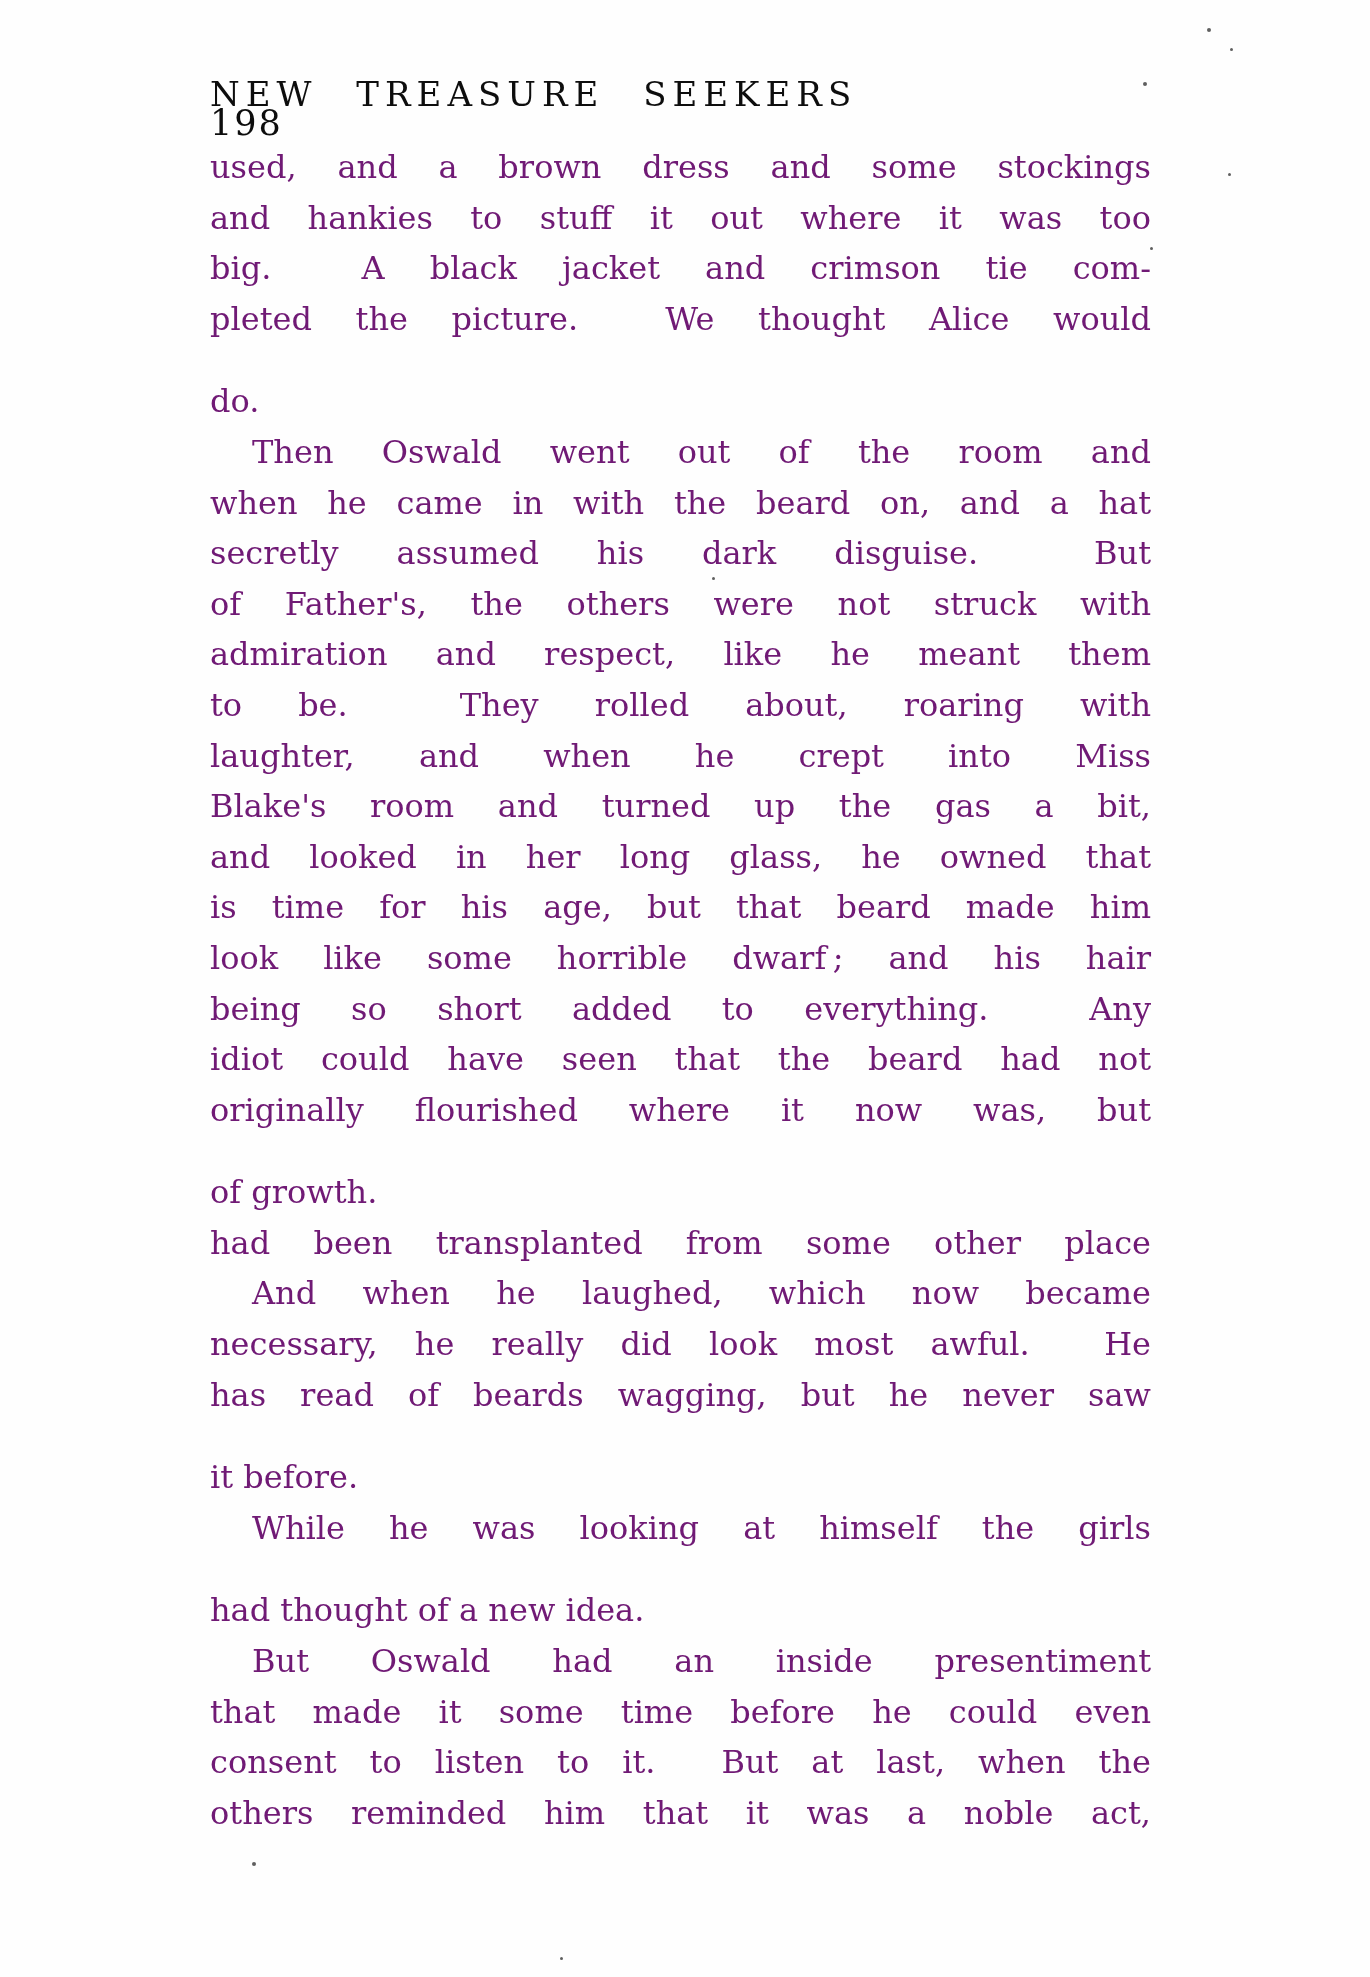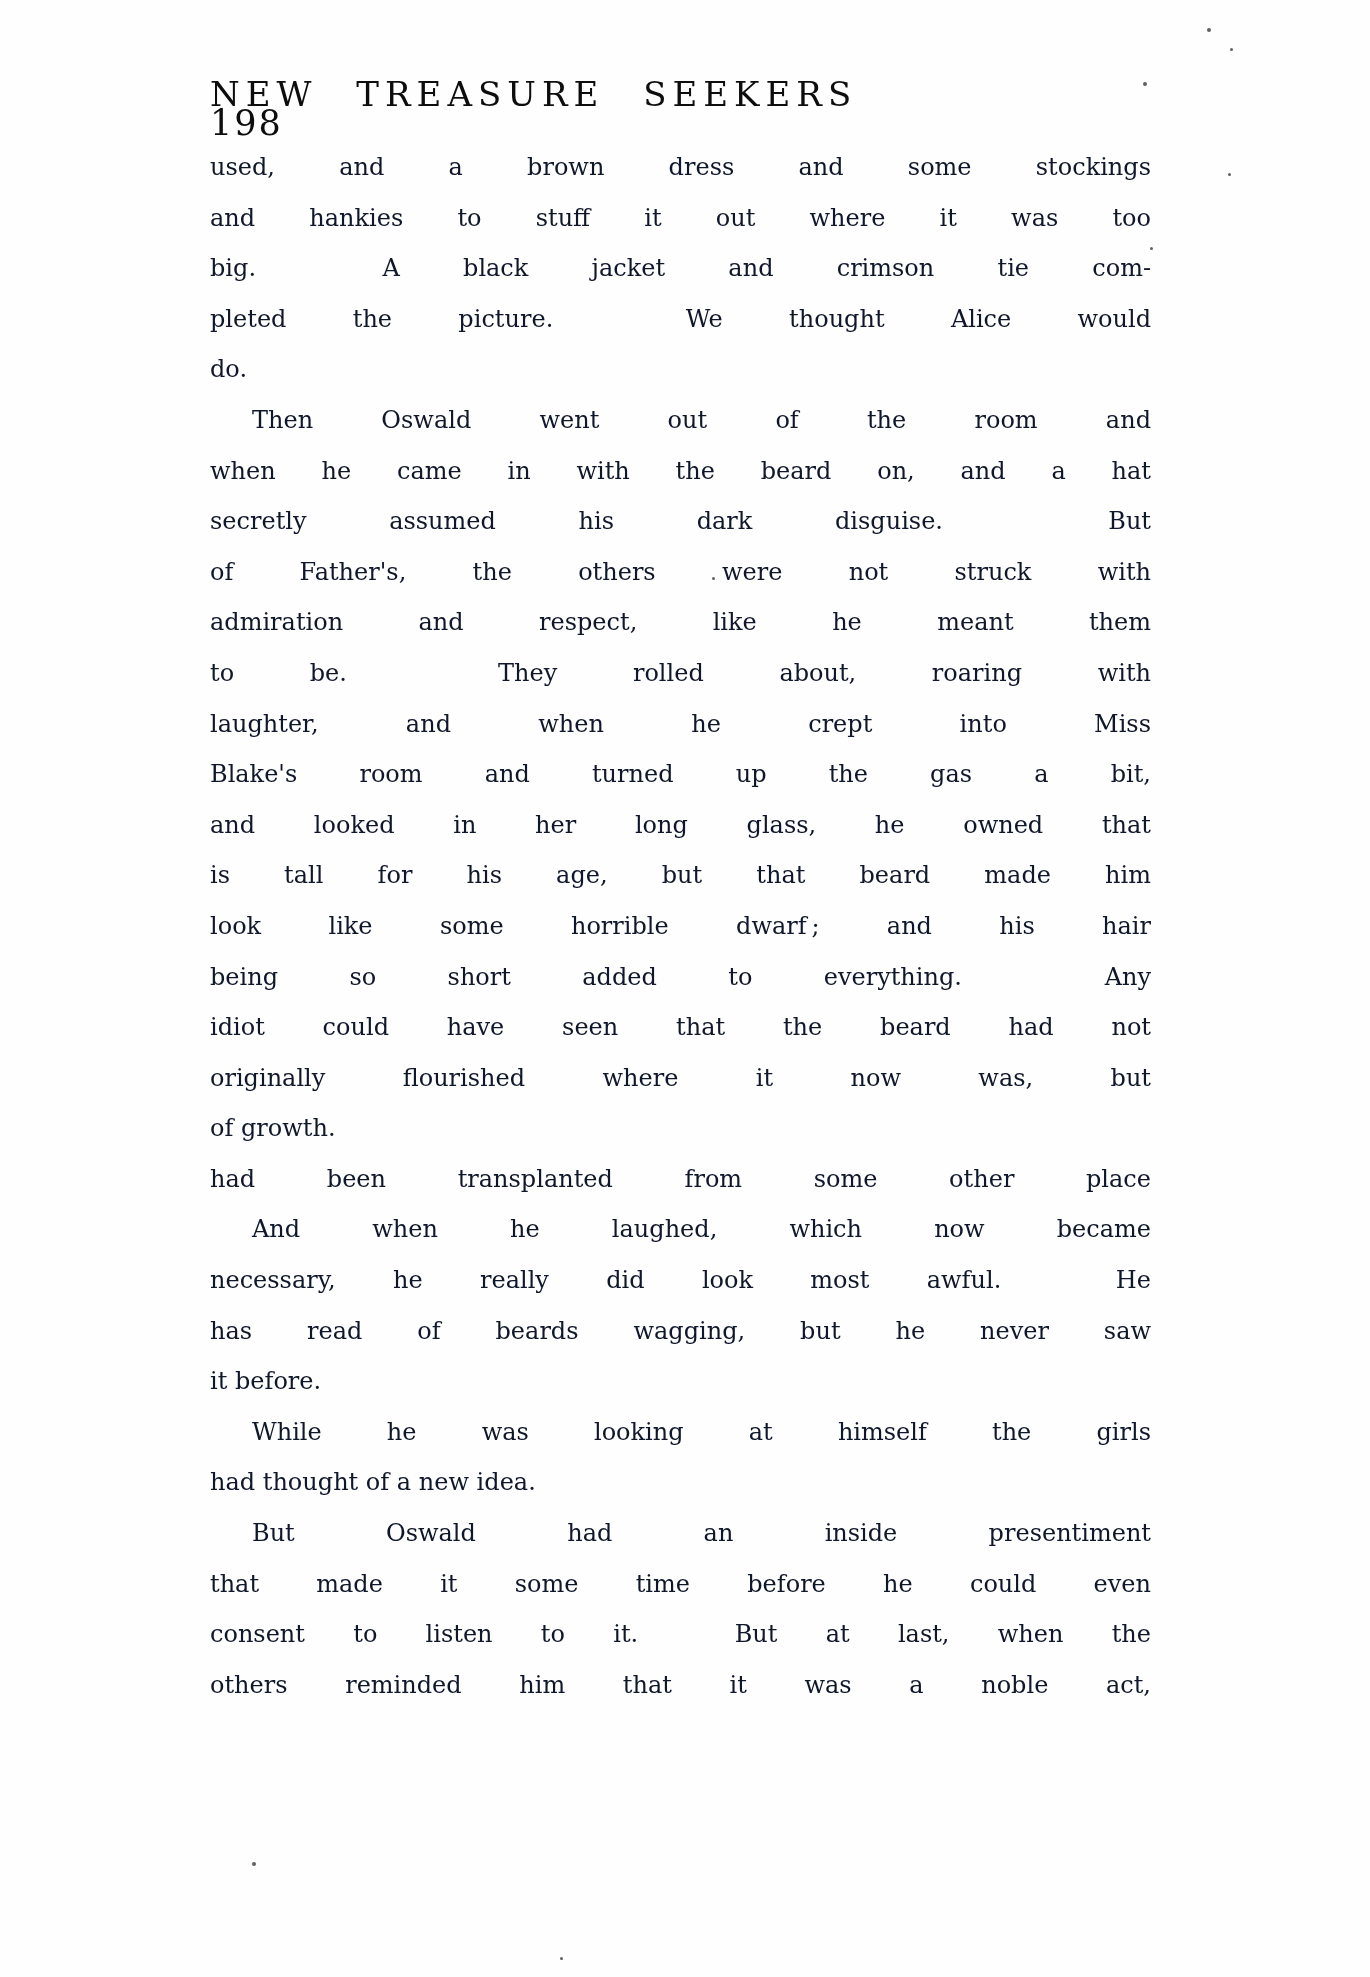--- a/index.html
+++ b/index.html
@@ -40,31 +40,32 @@
     white-space: nowrap;
     color: #0d0d0d;
   }
   .text-column {
     position: absolute;
     top: 142px;
     left: 210px;
     width: 941px;
   }
   .text-line {
-    font-size: 24px;
+    font-size: 32px;
     line-height: 50.6px;
     height: 50.6px;
     white-space: normal;
     text-align: justify;
     text-align-last: justify;
-    color: #0f172a;
+    color: #701a75;
   }
   .text-line.lastline {
     text-align: left;
     text-align-last: left;
+    margin-top: 32px;
   }
   .text-line.indented {
     text-indent: 42px;
   }
   .speck {
     position: absolute;
     background: #2a2a2a;
     border-radius: 50%;
     opacity: 0.75;
   }
@@ -87,21 +88,21 @@
       <div class="text-line lastline">do.</div>
       <div class="text-line indented">Then Oswald went out of the room and</div>
       <div class="text-line">when he came in with the beard on, and a hat</div>
       <div class="text-line">secretly assumed his dark disguise.&nbsp; But</div>
       <div class="text-line">of Father's, the others were not struck with</div>
       <div class="text-line">admiration and respect, like he meant them</div>
       <div class="text-line">to be.&nbsp; They rolled about, roaring with</div>
       <div class="text-line">laughter, and when he crept into Miss</div>
       <div class="text-line">Blake's room and turned up the gas a bit,</div>
       <div class="text-line">and looked in her long glass, he owned that</div>
-      <div class="text-line">is tall for his age, but that beard made him</div>
+      <div class="text-line">is time for his age, but that beard made him</div>
       <div class="text-line">look like some horrible dwarf ; and his hair</div>
       <div class="text-line">being so short added to everything.&nbsp; Any</div>
       <div class="text-line">idiot could have seen that the beard had not</div>
       <div class="text-line">originally flourished where it now was, but</div>
       <div class="text-line lastline">of growth.</div>
       <div class="text-line">had been transplanted from some other place</div>
       <div class="text-line indented">And when he laughed, which now became</div>
       <div class="text-line">necessary, he really did look most awful.&nbsp; He</div>
       <div class="text-line">has read of beards wagging, but he never saw</div>
       <div class="text-line lastline">it before.</div>

